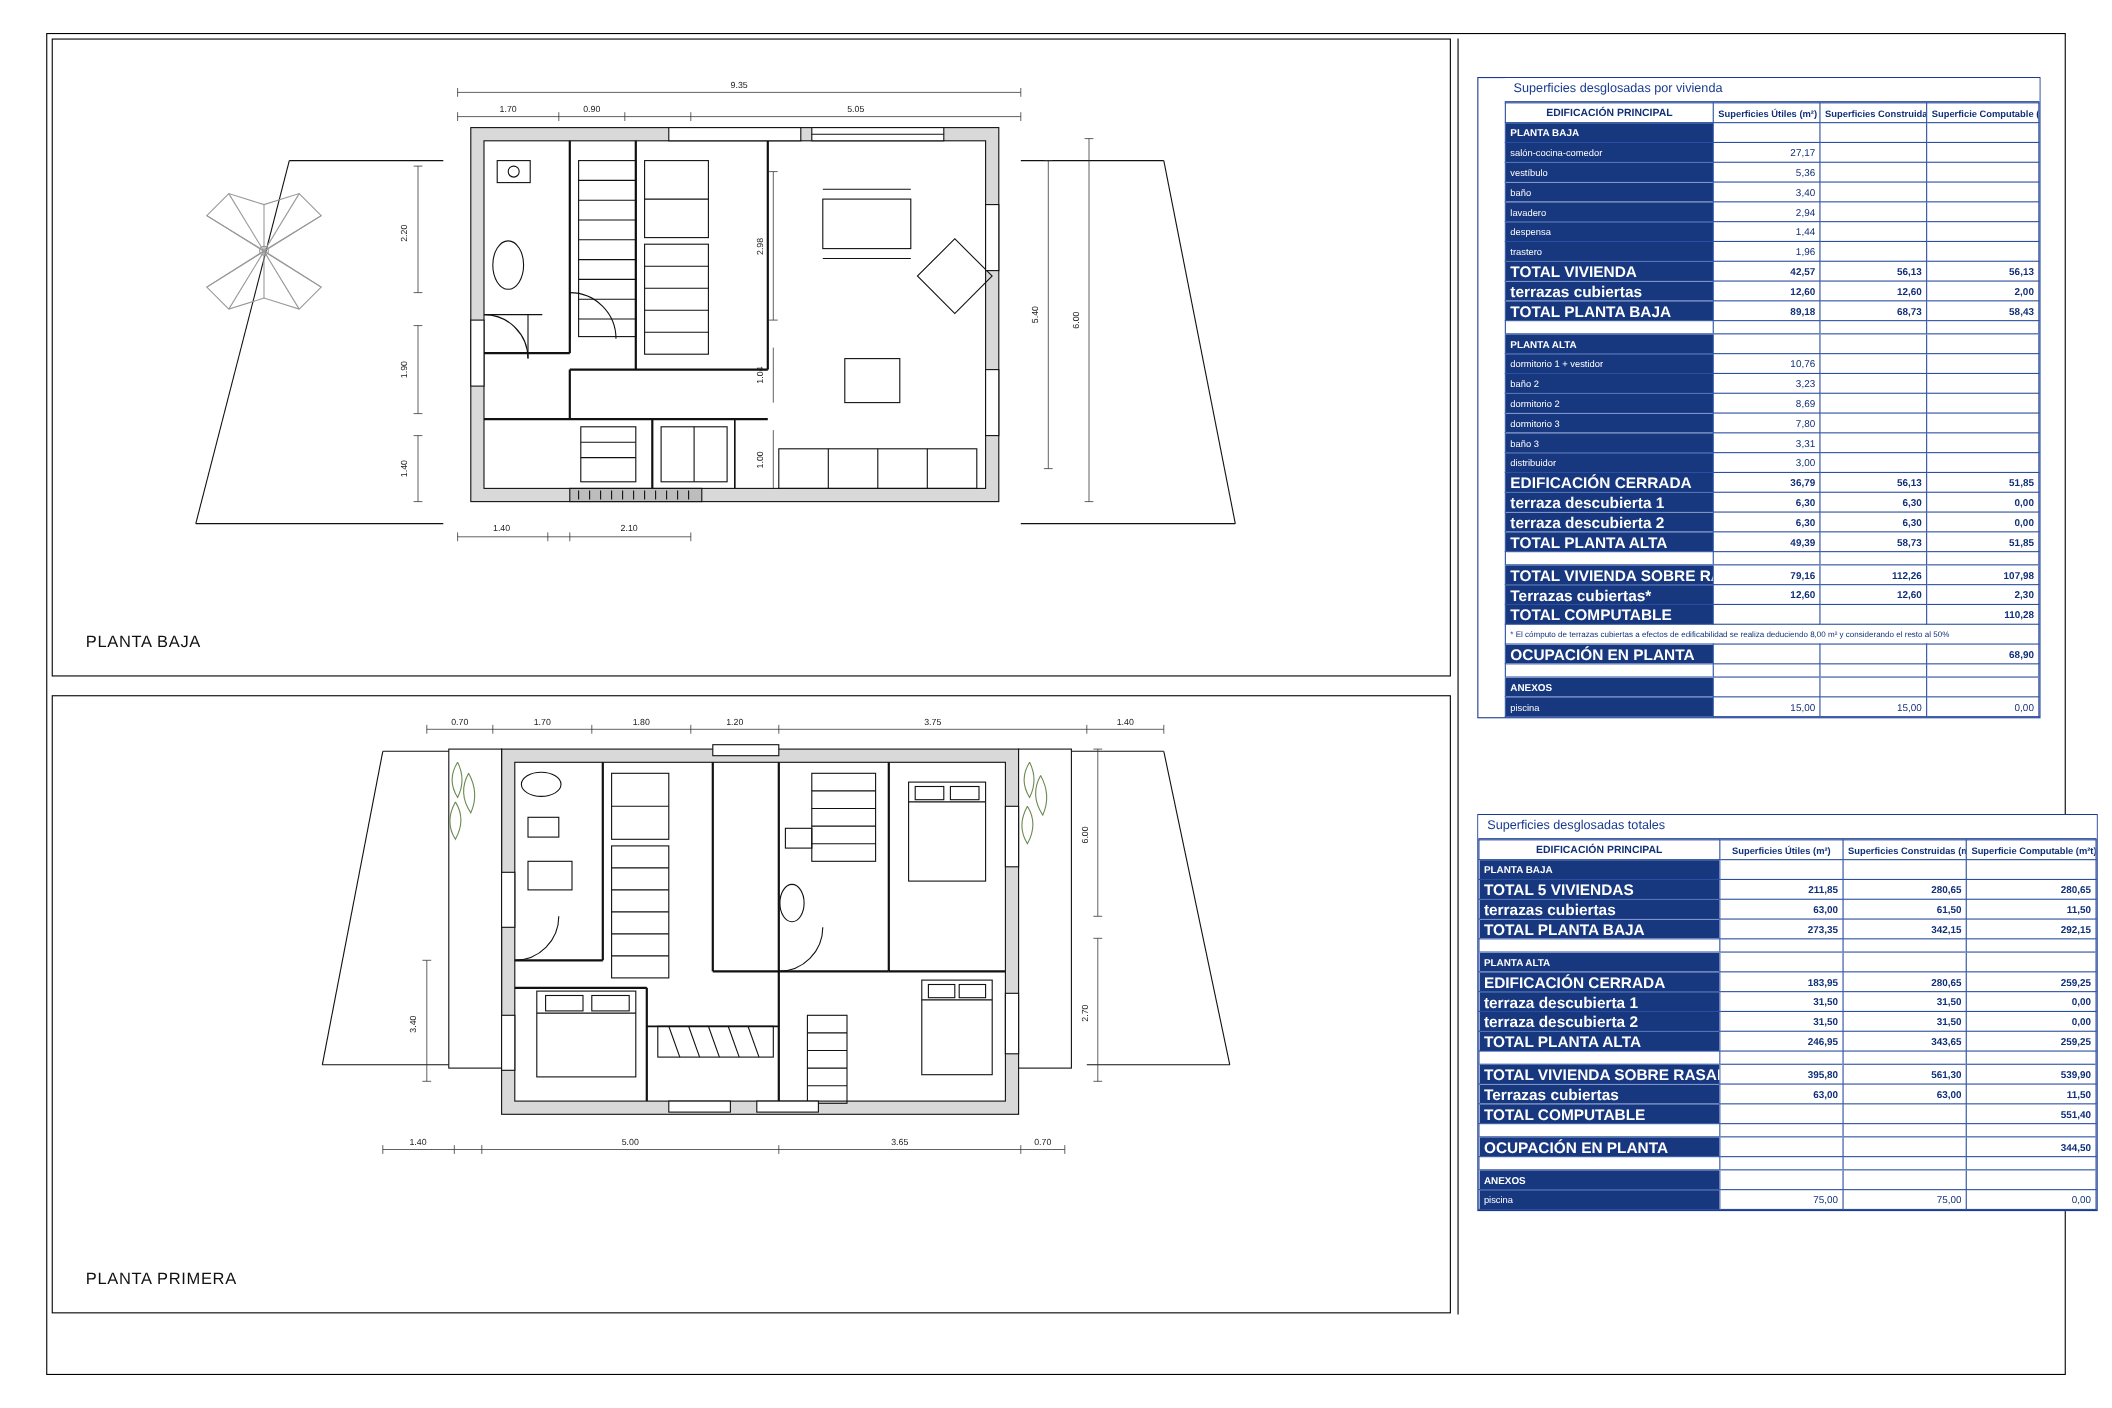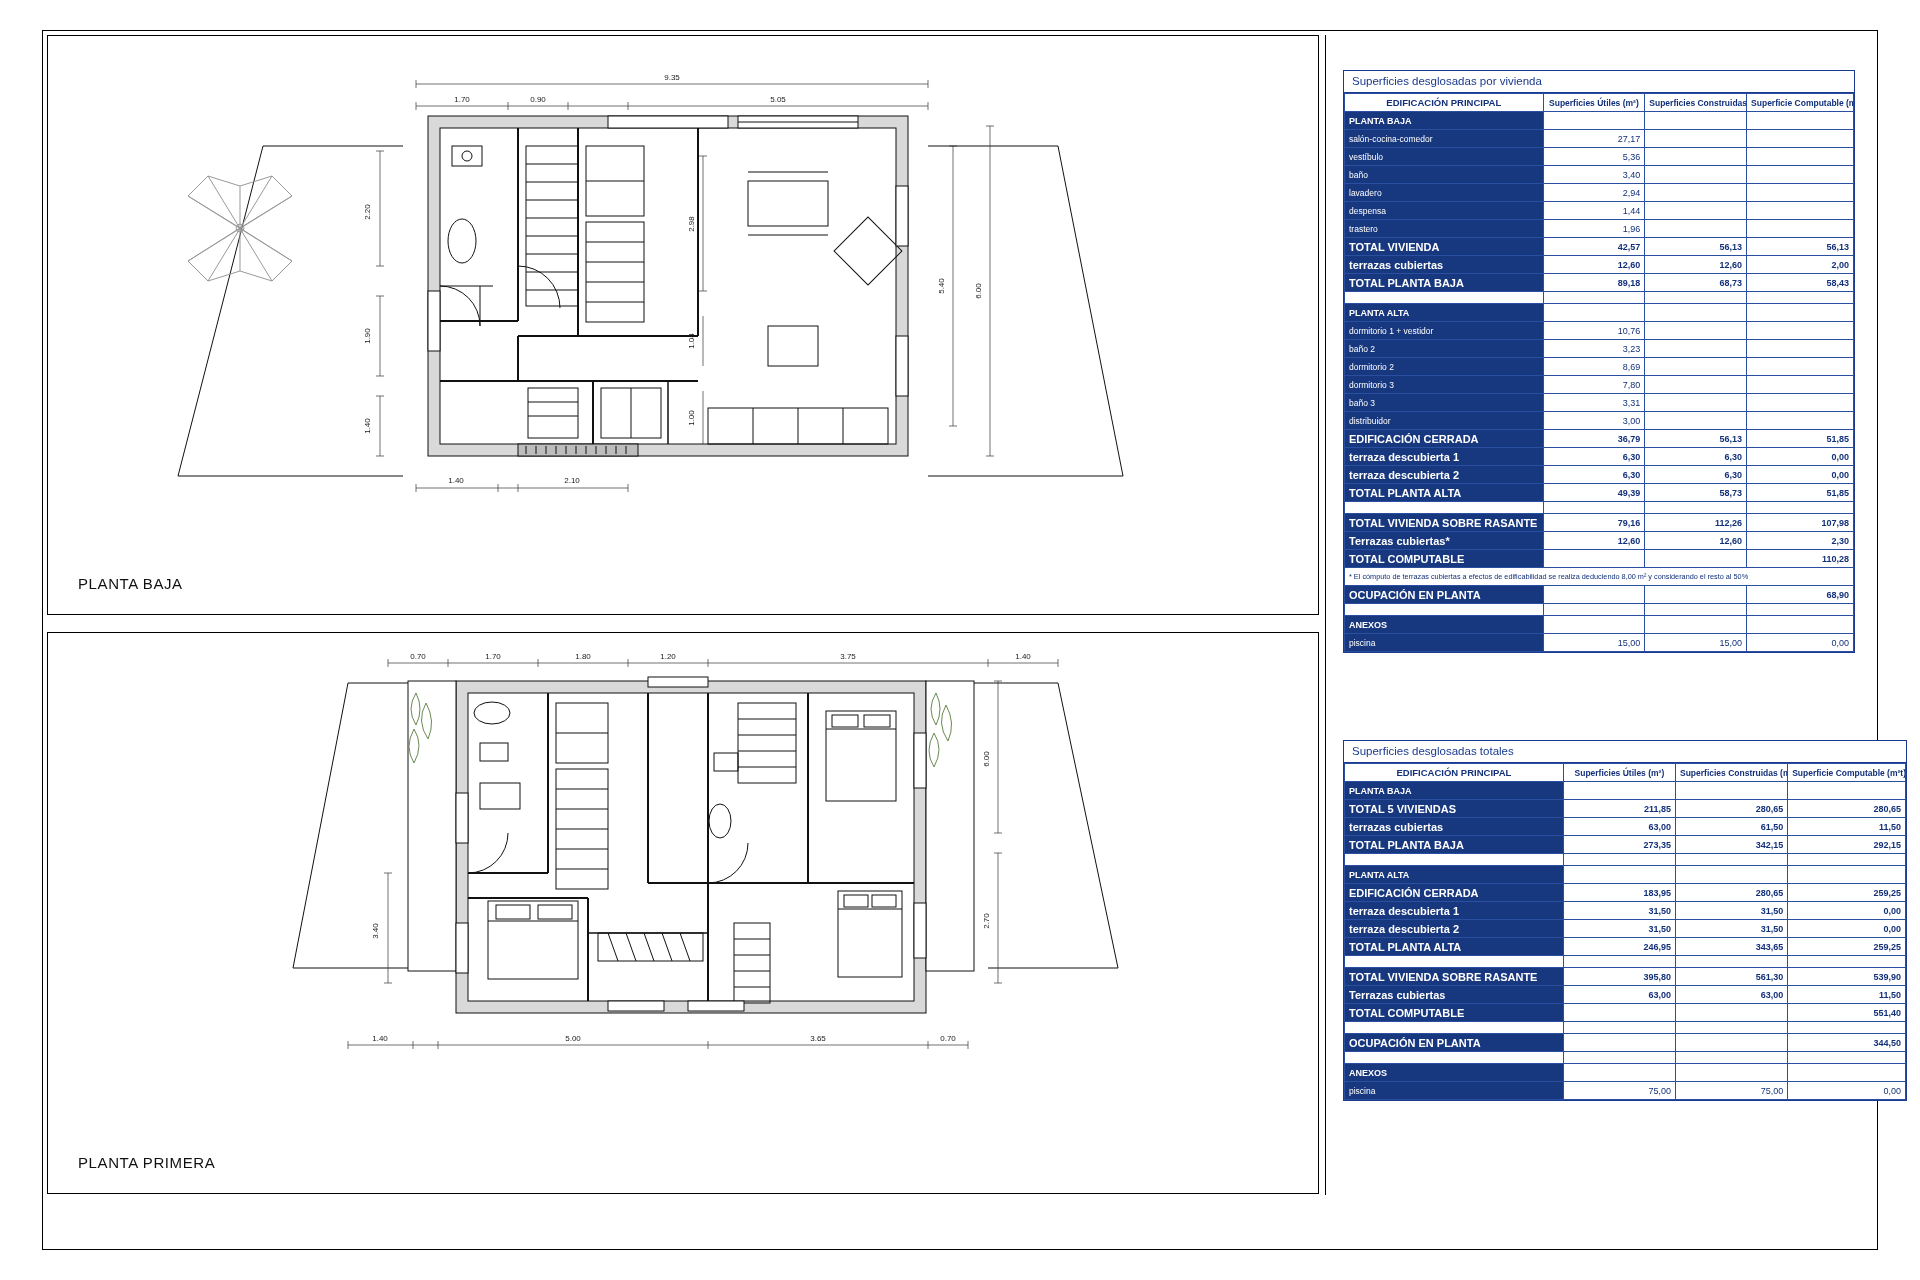--- a/index.html
+++ b/index.html
@@ -113,21 +113,21 @@
   tr.item td.num {
     background: #ffffff;
     color: #12307a;
     text-align: right;
     font-size: 9px;
   }
   tr.total td.lbl {
     background: #17377f;
     color: #ffffff;
     font-weight: bold;
-    font-size: 11px;
+    font-size: 14px;
   }
   tr.total td.num {
     background: #ffffff;
     color: #12307a;
     text-align: right;
     font-weight: bold;
     font-size: 9px;
   }
   tr.spacer td {
     background: #ffffff;
@@ -460,21 +460,21 @@
         <text x="525" y="408">5.00</text>
         <text x="770" y="408">3.65</text>
         <text x="900" y="408">0.70</text>
       </g>
     </svg>
     <div class="plan-label" style="left:30px; bottom:22px;">PLANTA PRIMERA</div>
   </div>
 
   <div id="panel-tables-inner-divider"></div>
 
-  <div class="table-block" id="table-1" style="left:1343px; top:70px; width:512px;">
+  <div class="table-block" id="table-1" style="left:1343px; top:70px; width:512px;padding-left:24px;">
     <div class="table-title">Superficies desglosadas por vivienda</div>
     <table class="surf">
       <colgroup>
           <col style="width:39%">
           <col style="width:20%">
           <col style="width:20%">
           <col style="width:21%">
         </colgroup>
       <thead>
         <tr>

